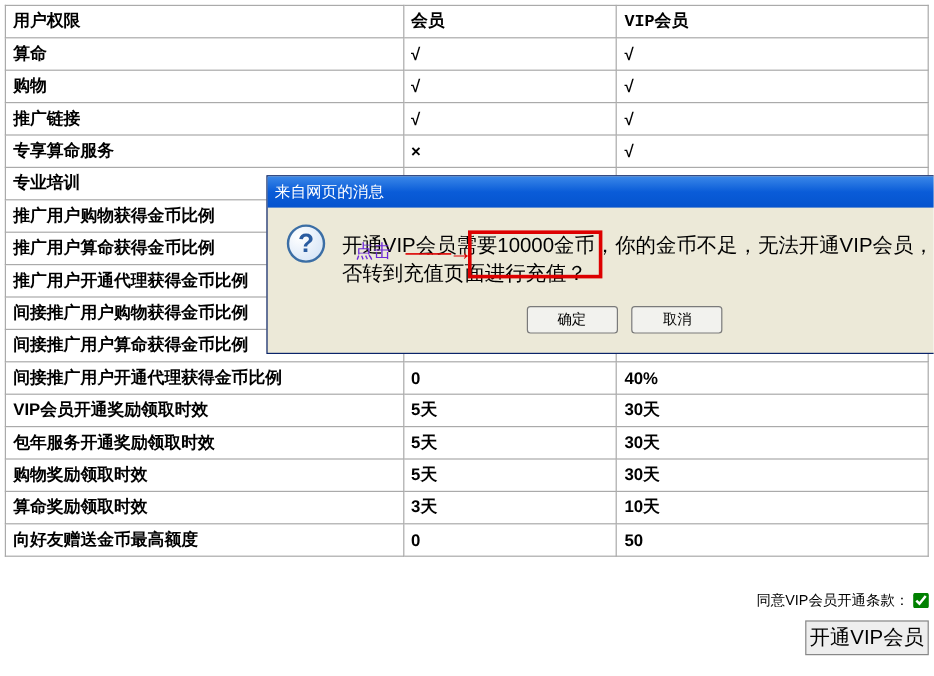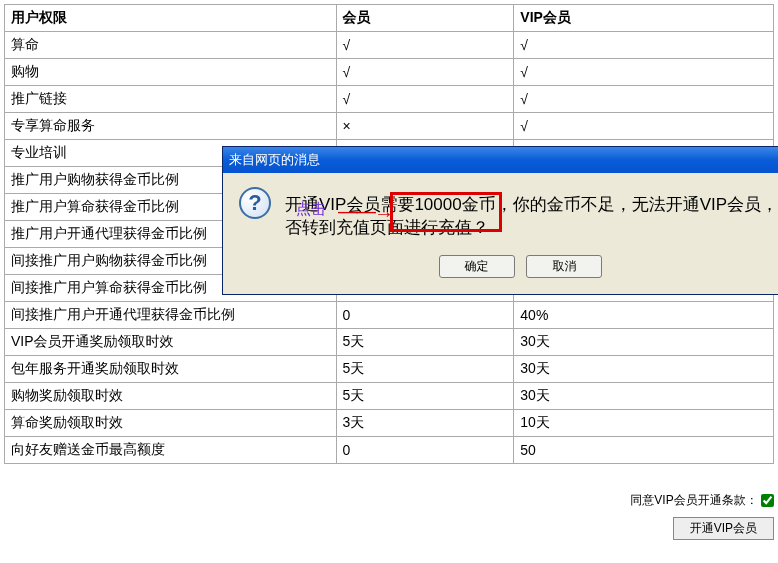--- a/index.html
+++ b/index.html
@@ -14,40 +14,40 @@
     }
     table {
       border-collapse: collapse;
       width: 770px;
       background: #fff;
     }
     td, th {
       border: 1px solid #aaa;
       padding: 4px 6px;
       text-align: left;
-      font-weight: normal;
+      font-weight: bold;
       height: 26px;
       background: #fff;
     }
     th { font-weight: bold; }
     .col1 { width: 332px; margin-top: 30px; }
     .col2 { width: 178px; }
-    .col3 { width: 260px; }
+    .col3 { width: 260px; font-family: Liberation Mono, monospace; }
 
     .agree-row {
       width: 770px;
       text-align: right;
       margin-top: 28px;
       font-size: 12px;
     }
     .agree-row input[type=checkbox] { vertical-align: middle; accent-color: green; }
     .vip-btn {
       margin-top: 4px;
-      padding: 2px 16px;
-      font-size: 12px;
+      padding: 2px 3px;
+      font-size: 17px;
       border: 1px solid #888;
       background: #eee;
       cursor: pointer;
     }
     .vip-btn-wrap { width: 770px; text-align: right; margin-top: 4px; }
 
     
     .dialog {
       position: absolute;
       left: 222px;

